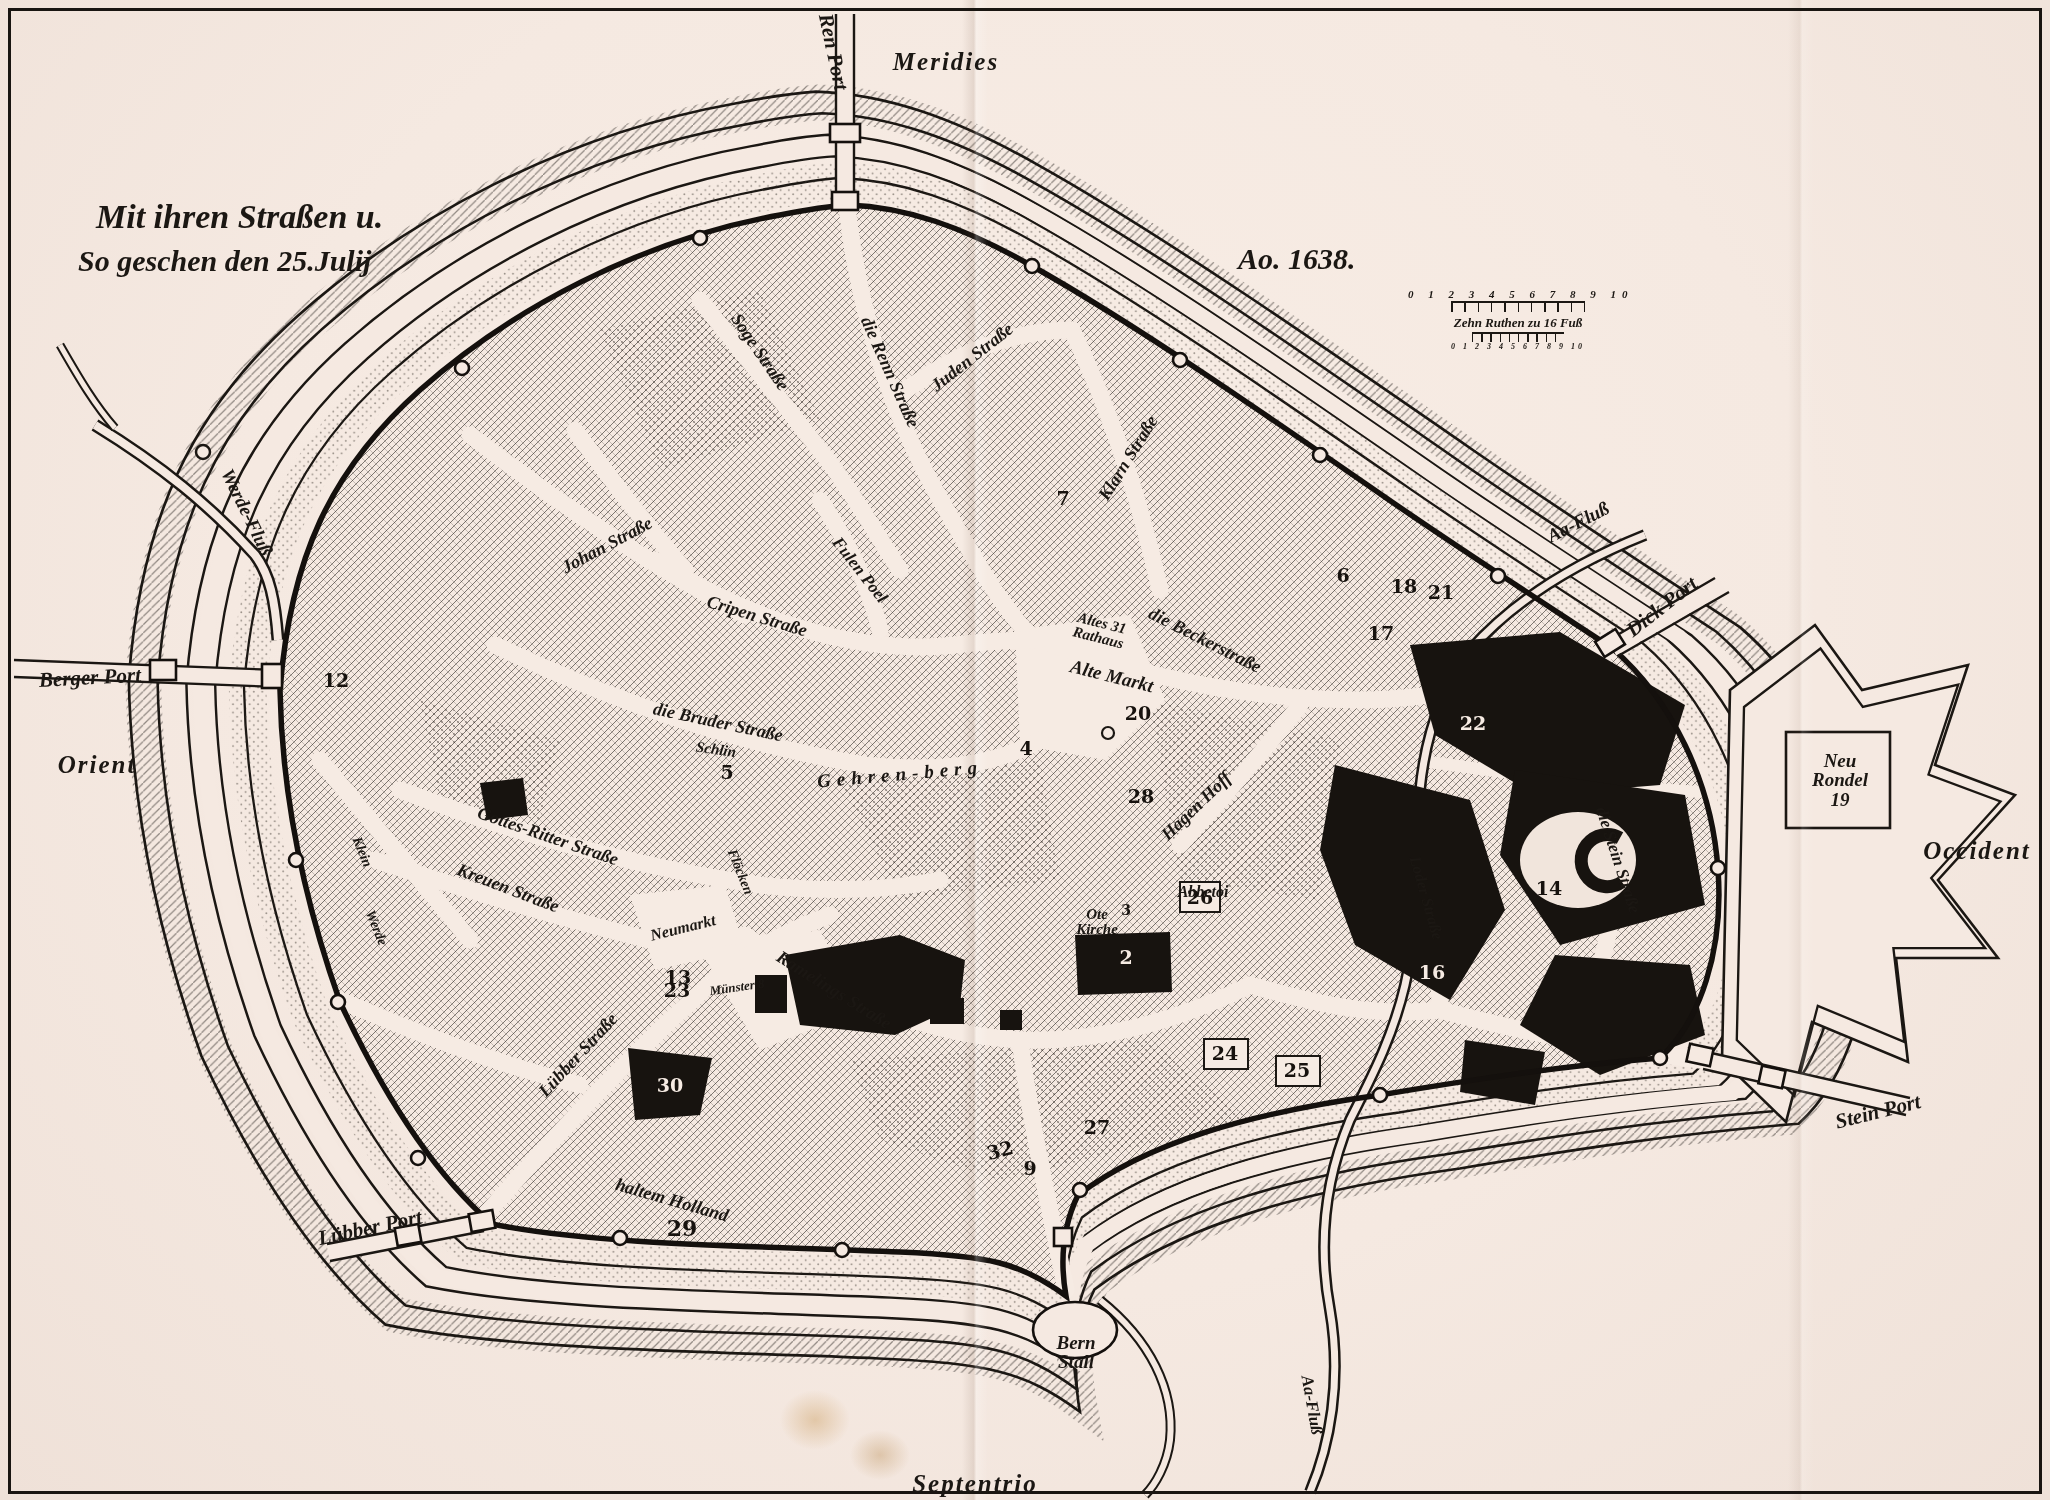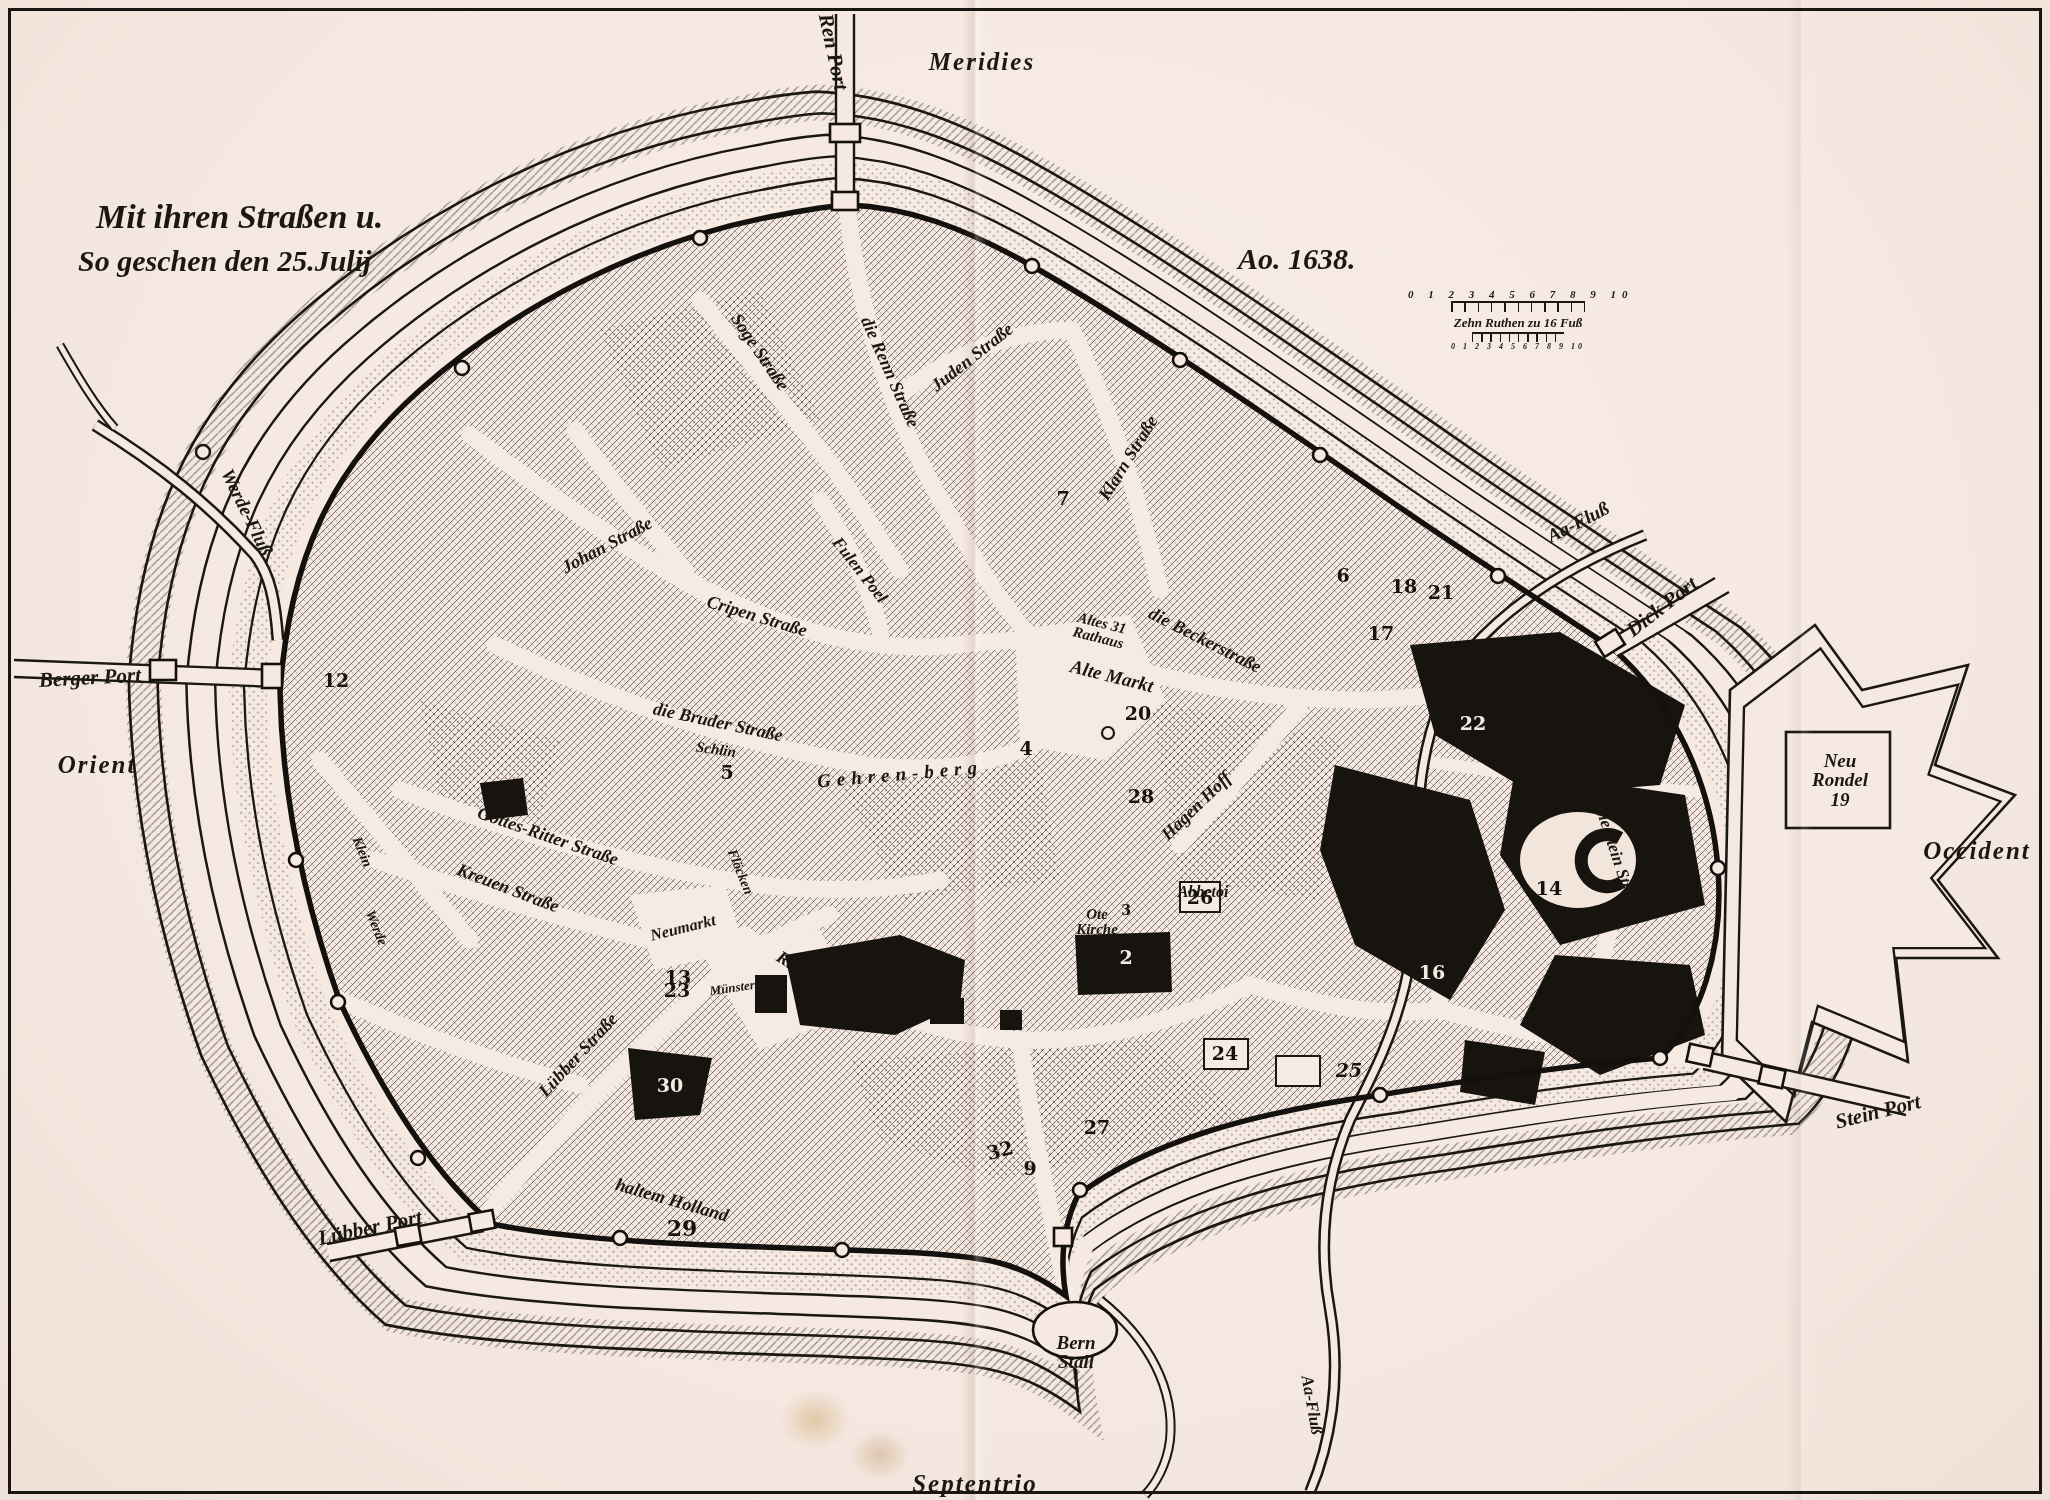--- a/index.html
+++ b/index.html
@@ -237,21 +237,21 @@
   <div class="scripttitle" style="left:1238px;top:242px;font-size:30px;">Ao. 1638.</div>
 
   <div id="scalebar">
     <div class="ruler-nums">0 1 2 3 4 5 6 7 8 9 10</div>
     <div class="ruler"></div>
     <div id="scale-caption">Zehn Ruthen zu 16 Fuß</div>
     <div class="ruler small"></div>
     <div class="ruler-nums small">0 1 2 3 4 5 6 7 8 9 10</div>
   </div>
 
-  <div class="compass" style="left:982px;top:62px;text-align:center;">Meridies</div>
+  <div class="compass" style="left:946px;top:62px;text-align:center;">Meridies</div>
   <div class="compass" style="left:975px;top:1484px;">Septentrio</div>
   <div class="compass" style="left:97px;top:765px;">Orient</div>
   <div class="compass" style="left:1977px;top:851px;">Occident</div>
 
   <div id="labels">
       <div class="map-label" style="left: 833px; top: 52px; font-size: 21px; --r: 78deg;">Ren Port</div>
       <div class="map-label" style="left: 247px; top: 512px; font-size: 19px; --r: 64deg;">Werde-Fluß</div>
       <div class="map-label" style="left: 90px; top: 678px; font-size: 21px; --r: -3deg;">Berger Port</div>
       <div class="map-label" style="left: 370px; top: 1228px; font-size: 21px; --r: -12deg;">Lübber Port</div>
       <div class="map-label" style="left: 1076px; top: 1352px; font-size: 19px; --r: 0deg;">Bern
@@ -300,21 +300,21 @@
       <div class="map-num" style="left: 1063px; top: 498px; --r: 0deg;">7</div>
       <div class="map-num" style="left: 1381px; top: 633px; --r: 0deg;">17</div>
       <div class="map-num" style="left: 1404px; top: 586px; --r: 0deg;">18</div>
       <div class="map-num" style="left: 1441px; top: 592px; --r: 0deg;">21</div>
       <div class="map-num inverse" style="left: 1473px; top: 723px; --r: 0deg;">22</div>
       <div class="map-num" style="left: 1549px; top: 888px; --r: 0deg;">14</div>
       <div class="map-num inverse" style="left: 1432px; top: 972px; --r: 0deg;">16</div>
       <div class="map-num" style="left: 1200px; top: 897px; --r: 0deg;">26</div>
       <div class="map-num" style="left: 1141px; top: 796px; --r: 0deg;">28</div>
       <div class="map-num" style="left: 1225px; top: 1053px; --r: 0deg;">24</div>
-      <div class="map-num" style="left: 1349px; top: 1070px; font-style: italic; --r: 0deg;">25</div>
+      <div class="map-num" style="left: 1297px; top: 1070px; --r: 0deg;">25</div>
       <div class="map-num" style="left: 1097px; top: 1127px; --r: 0deg;">27</div>
       <div class="map-num" style="left: 1000px; top: 1150px; --r: -15deg;">32</div>
       <div class="map-num" style="left: 1030px; top: 1168px; --r: 0deg;">9</div>
       <div class="map-num inverse" style="left: 1126px; top: 957px; --r: 0deg;">2</div>
       <div class="map-num inverse" style="left: 670px; top: 1085px; --r: 0deg;">30</div>
       <div class="map-num" style="left: 682px; top: 1228px; font-size: 22px; --r: 0deg;">29</div>
       <div class="map-num" style="left: 645px; top: 990px; margin-left: 32px; --r: 0deg;">23</div>
       <div class="map-num" style="left: 678px; top: 977px; --r: 0deg;">13</div>
       <div class="map-num" style="left: 336px; top: 680px; --r: 0deg;">12</div>
       <div class="map-num" style="left: 1126px; top: 910px; font-size: 14px; --r: 0deg;">3</div>

